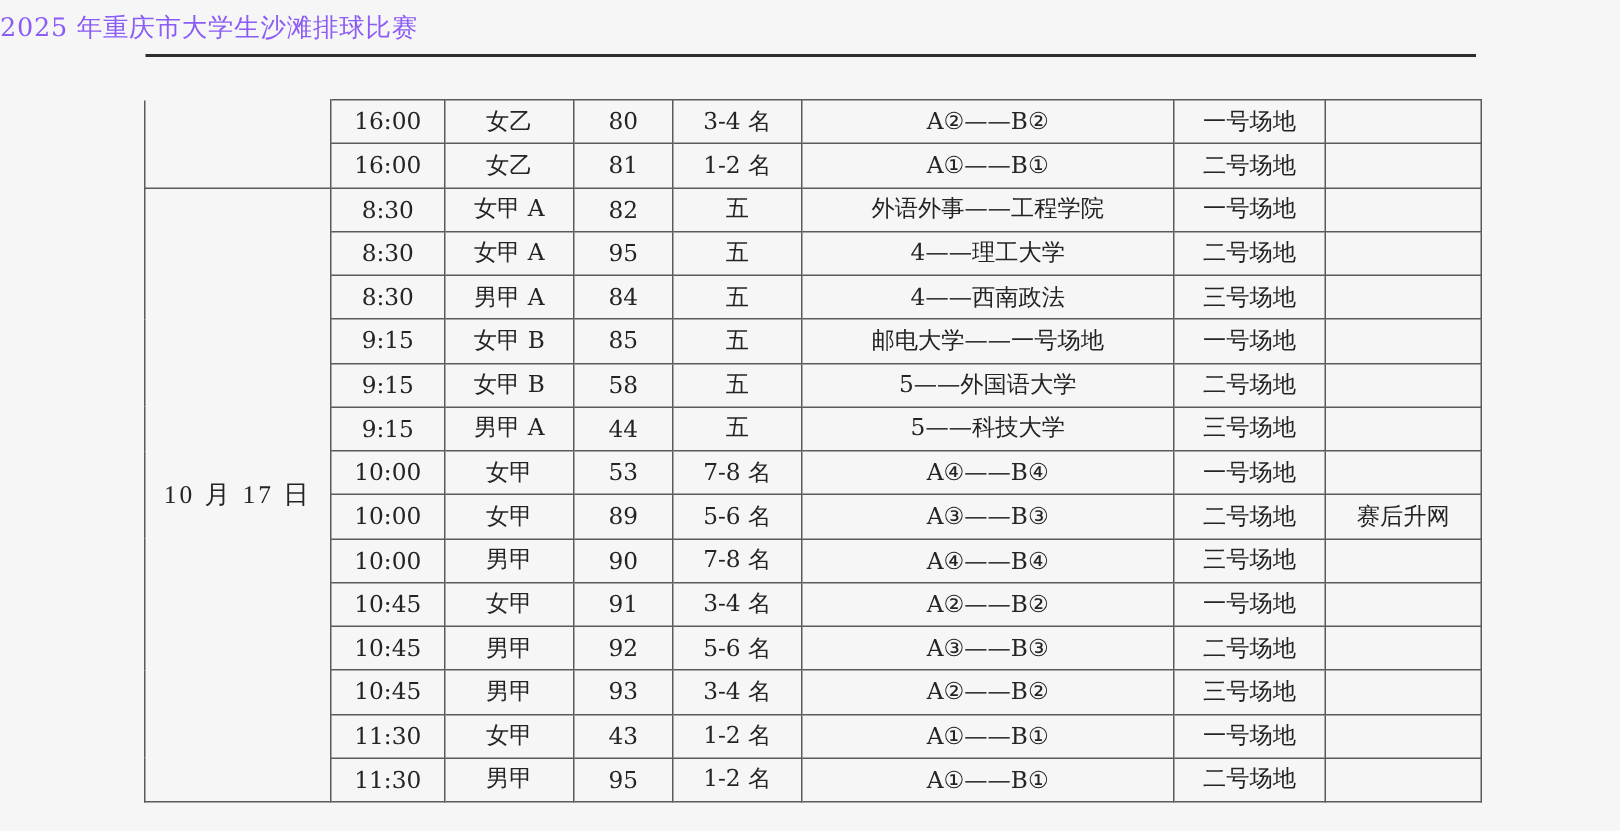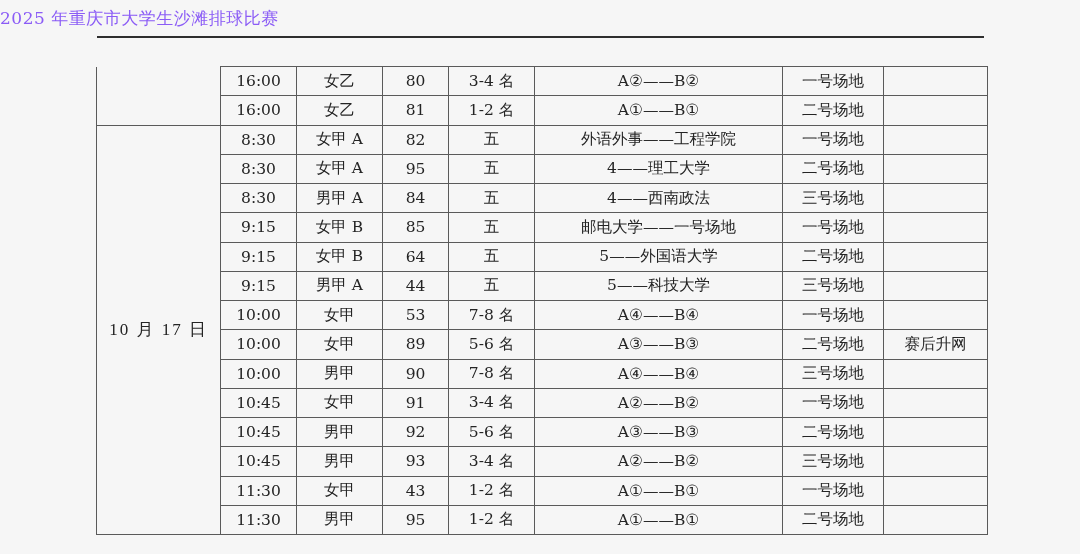--- a/index.html
+++ b/index.html
@@ -135,21 +135,21 @@
           <td>女甲 B</td>
           <td>85</td>
           <td>五</td>
           <td>邮电大学——一号场地</td>
           <td>一号场地</td>
           <td></td>
         </tr>
         <tr>
           <td>9:15</td>
           <td>女甲 B</td>
-          <td>64</td>
+          <td>58</td>
           <td>五</td>
           <td>5——外国语大学</td>
           <td>二号场地</td>
           <td></td>
         </tr>
         <tr>
           <td>9:15</td>
           <td>男甲 A</td>
           <td>44</td>
           <td>五</td>

